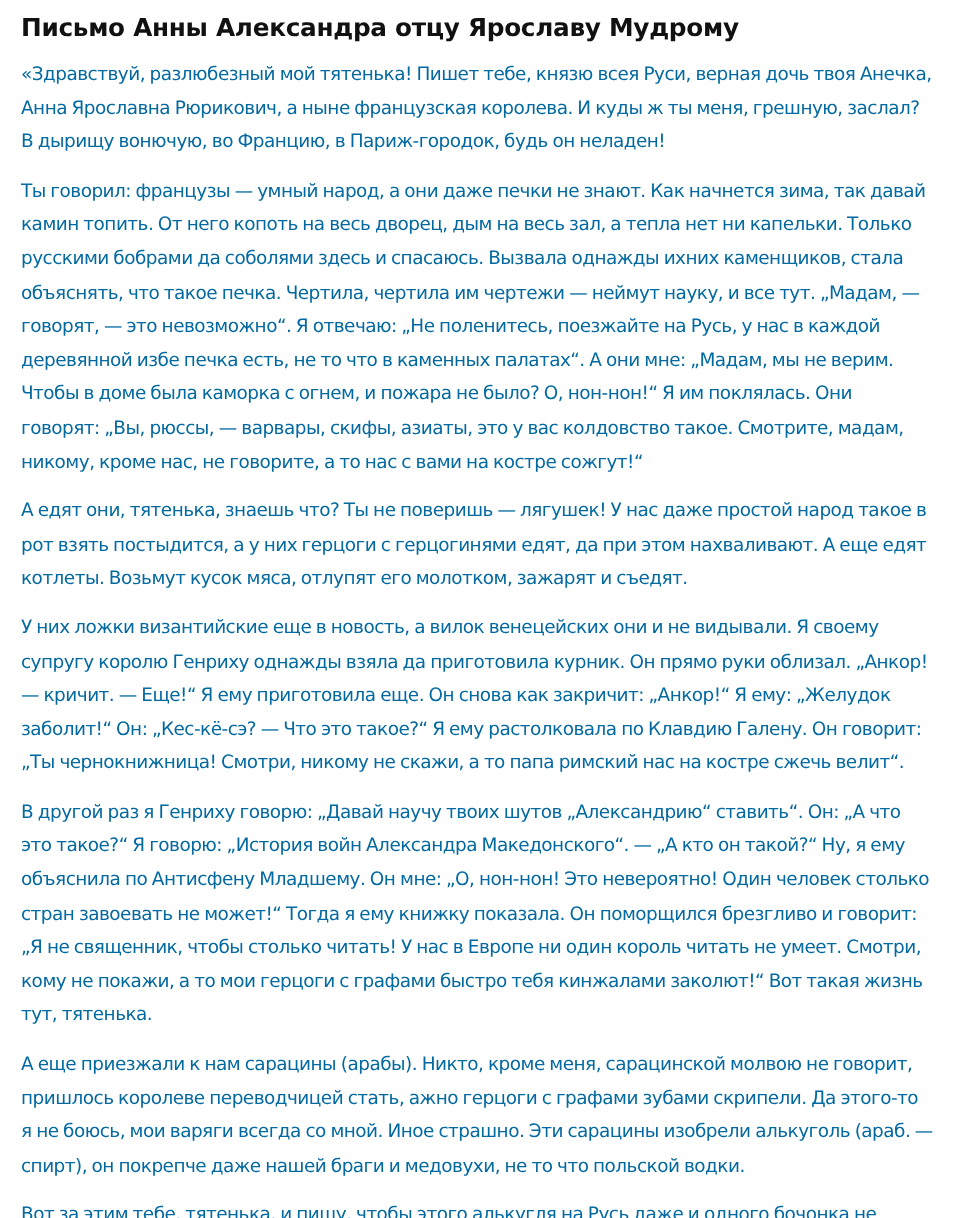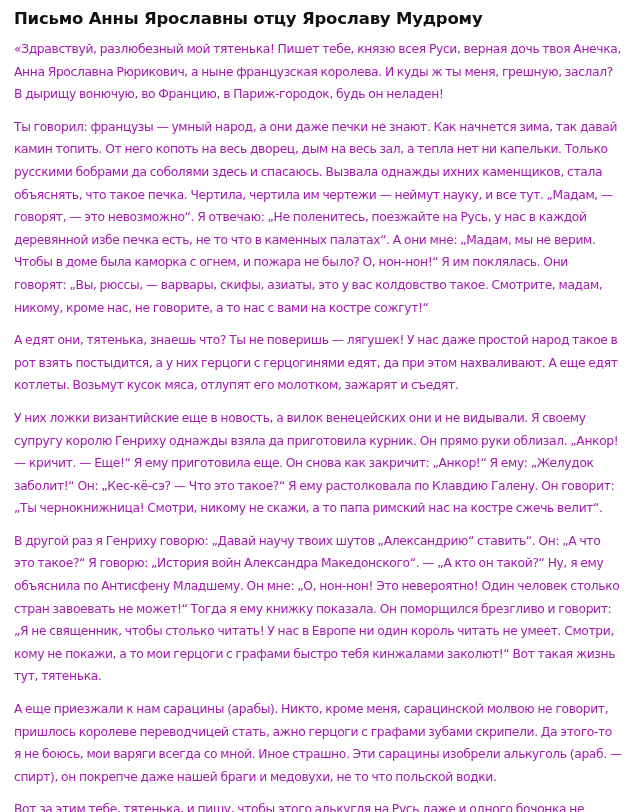--- a/index.html
+++ b/index.html
@@ -18,28 +18,28 @@
       color: #111111;
       letter-spacing: -0.2px;
     }
     .para {
       font-family: "DejaVu Sans", sans-serif;
       font-size: 12.3px;
       line-height: 22.6px;
       margin: 0 0 10px 0;
       letter-spacing: -0.35px;
       word-spacing: -0.5px;
-      color: #a21caf;
+      color: #0369a1;
     }
   </style>
 </head>
 <body>
 
 <div class="doc">
-  <h1 class="title">Письмо Анны Ярославны отцу Ярославу Мудрому</h1>
+  <h1 class="title">Письмо Анны Александра отцу Ярославу Мудрому</h1>
   <p class="para">«Здравствуй, разлюбезный мой тятенька! Пишет тебе, князю всея Руси, верная дочь твоя Анечка, Анна Ярославна Рюрикович, а ныне французская королева. И куды ж ты меня, грешную, заслал? В дырищу вонючую, во Францию, в Париж-городок, будь он неладен!</p>
   <p class="para">Ты говорил: французы — умный народ, а они даже печки не знают. Как начнется зима, так давай камин топить. От него копоть на весь дворец, дым на весь зал, а тепла нет ни капельки. Только русскими бобрами да соболями здесь и спасаюсь. Вызвала однажды ихних каменщиков, стала объяснять, что такое печка. Чертила, чертила им чертежи — неймут науку, и все тут. „Мадам, — говорят, — это невозможно“. Я отвечаю: „Не поленитесь, поезжайте на Русь, у нас в каждой деревянной избе печка есть, не то что в каменных палатах“. А они мне: „Мадам, мы не верим. Чтобы в доме была каморка с огнем, и пожара не было? О, нон-нон!“ Я им поклялась. Они говорят: „Вы, рюссы, — варвары, скифы, азиаты, это у вас колдовство такое. Смотрите, мадам, никому, кроме нас, не говорите, а то нас с вами на костре сожгут!“</p>
   <p class="para">А едят они, тятенька, знаешь что? Ты не поверишь — лягушек! У нас даже простой народ такое в рот взять постыдится, а у них герцоги с герцогинями едят, да при этом нахваливают. А еще едят котлеты. Возьмут кусок мяса, отлупят его молотком, зажарят и съедят.</p>
   <p class="para">У них ложки византийские еще в новость, а вилок венецейских они и не видывали. Я своему супругу королю Генриху однажды взяла да приготовила курник. Он прямо руки облизал. „Анкор! — кричит. — Еще!“ Я ему приготовила еще. Он снова как закричит: „Анкор!“ Я ему: „Желудок заболит!“ Он: „Кес-кё-сэ? — Что это такое?“ Я ему растолковала по Клавдию Галену. Он говорит: „Ты чернокнижница! Смотри, никому не скажи, а то папа римский нас на костре сжечь велит“.</p>
   <p class="para">В другой раз я Генриху говорю: „Давай научу твоих шутов „Александрию“ ставить“. Он: „А что это такое?“ Я говорю: „История войн Александра Македонского“. — „А кто он такой?“ Ну, я ему объяснила по Антисфену Младшему. Он мне: „О, нон-нон! Это невероятно! Один человек столько стран завоевать не может!“ Тогда я ему книжку показала. Он поморщился брезгливо и говорит: „Я не священник, чтобы столько читать! У нас в Европе ни один король читать не умеет. Смотри, кому не покажи, а то мои герцоги с графами быстро тебя кинжалами заколют!“ Вот такая жизнь тут, тятенька.</p>
   <p class="para">А еще приезжали к нам сарацины (арабы). Никто, кроме меня, сарацинской молвою не говорит, пришлось королеве переводчицей стать, ажно герцоги с графами зубами скрипели. Да этого-то я не боюсь, мои варяги всегда со мной. Иное страшно. Эти сарацины изобрели алькуголь (араб. — спирт), он покрепче даже нашей браги и медовухи, не то что польской водки.</p>
   <p class="para">Вот за этим тебе, тятенька, и пишу, чтобы этого алькугля на Русь даже и одного бочонка не пришло. Ни Боженьки! А то погибель будет русскому человеку. За сим кланяюсь тебе прощавательно, будучи верная дочь твоя Анна Ярославна Рюрикович, а по мужу Anna Regina Francorum».</p>
 </div>
 
 </body></html>

